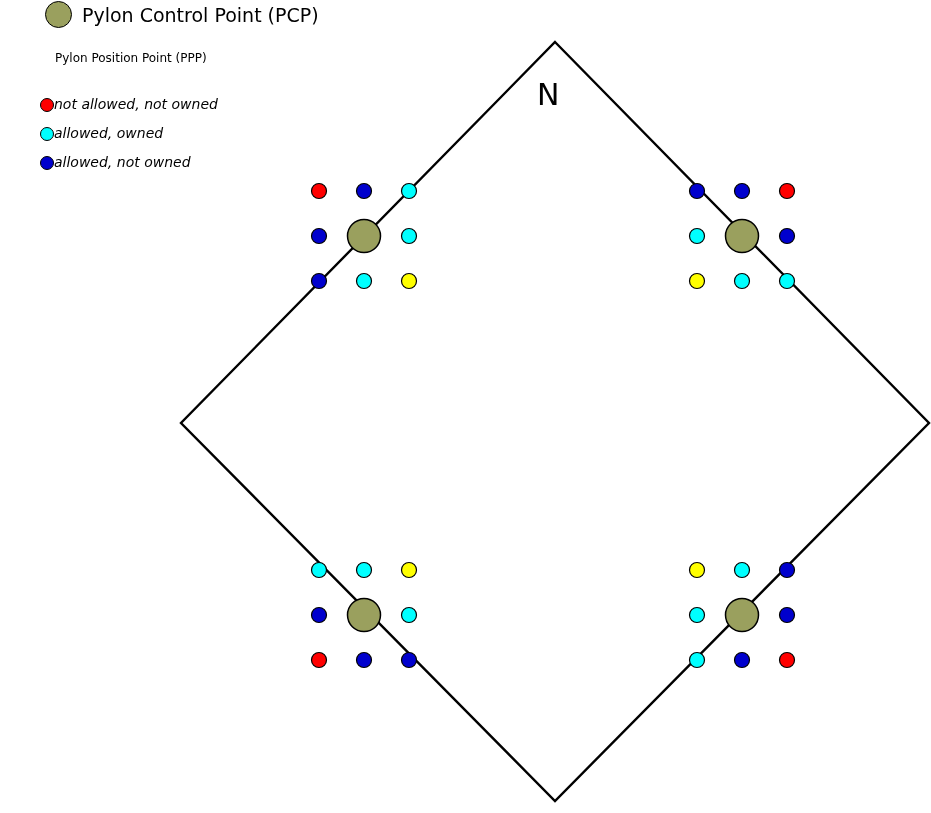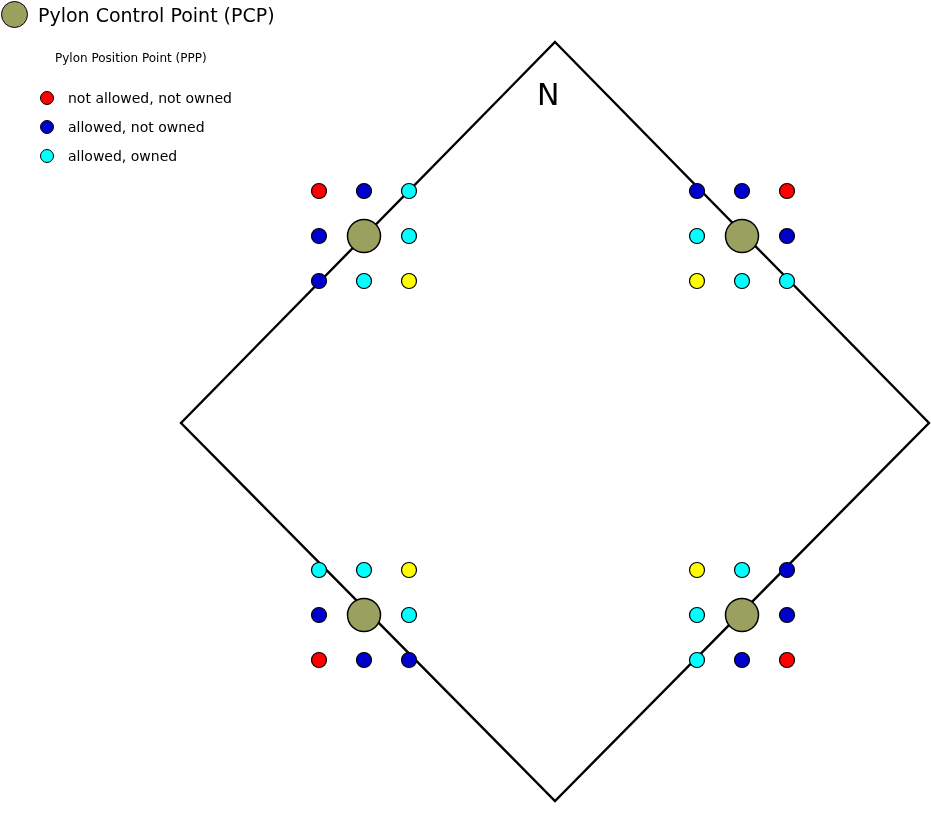--- a/index.html
+++ b/index.html
@@ -10,30 +10,30 @@
     overflow: hidden;
     font-family: "DejaVu Sans", "Liberation Sans", sans-serif;
     color: #000;
   }
   .stage { position: absolute; inset: 0; }
   svg.diagram { position: absolute; left: 0; top: 0; }
 
   .legend { position: absolute; left: 0; top: 0; z-index: 2; }
   .pcp-row {
     position: absolute; left: 1px; top: 1px;
-    display: flex; align-items: center; gap: 10px;
+    display: flex; align-items: center; gap: 10px; padding-left: 44px;
   }
   .pcp-swatch {
     width: 27px; height: 27px; border-radius: 50%;
     border: 1.5px solid #000; display: inline-block; flex: 0 0 auto;
   }
   .pcp-label { font-size: 19px; white-space: nowrap; }
   .ppp-title { position: absolute; left: 55px; top: 51px; font-size: 12px; white-space: nowrap; }
   .legend-items { position: absolute; left: 40px; top: 83px; }
-  .legend-item { display: flex; align-items: center; gap: 14px; height: 29px; }
+  .legend-item { display: flex; align-items: flex-end; height: 29px; font-style: italic; }
   .legend-dot {
     width: 14px; height: 14px; border-radius: 50%;
     border: 1px solid #000; flex: 0 0 auto;
   }
   .legend-label { font-size: 14px; white-space: nowrap; }
 </style>
 </head>
 <body>
 
 <div class="stage">
@@ -84,23 +84,23 @@
       <span class="pcp-swatch" style="background: rgb(154, 160, 94);"></span>
       <span class="pcp-label">Pylon Control Point (PCP)</span>
     </div>
     <div class="ppp-title">Pylon Position Point (PPP)</div>
     <div class="legend-items">
         <div class="legend-item">
           <span class="legend-dot" style="background: rgb(255, 0, 0);"></span>
           <span class="legend-label">not allowed, not owned</span>
         </div>
         <div class="legend-item">
+          <span class="legend-dot" style="background: rgb(0, 255, 255);"></span>
+          <span class="legend-label">allowed, owned</span>
+        </div>
+        <div class="legend-item">
           <span class="legend-dot" style="background: rgb(0, 0, 205);"></span>
           <span class="legend-label">allowed, not owned</span>
-        </div>
-        <div class="legend-item">
-          <span class="legend-dot" style="background: rgb(0, 255, 255);"></span>
-          <span class="legend-label">allowed, owned</span>
         </div>
       </div>
   </div>
 
 </div>
 
 </body></html>

